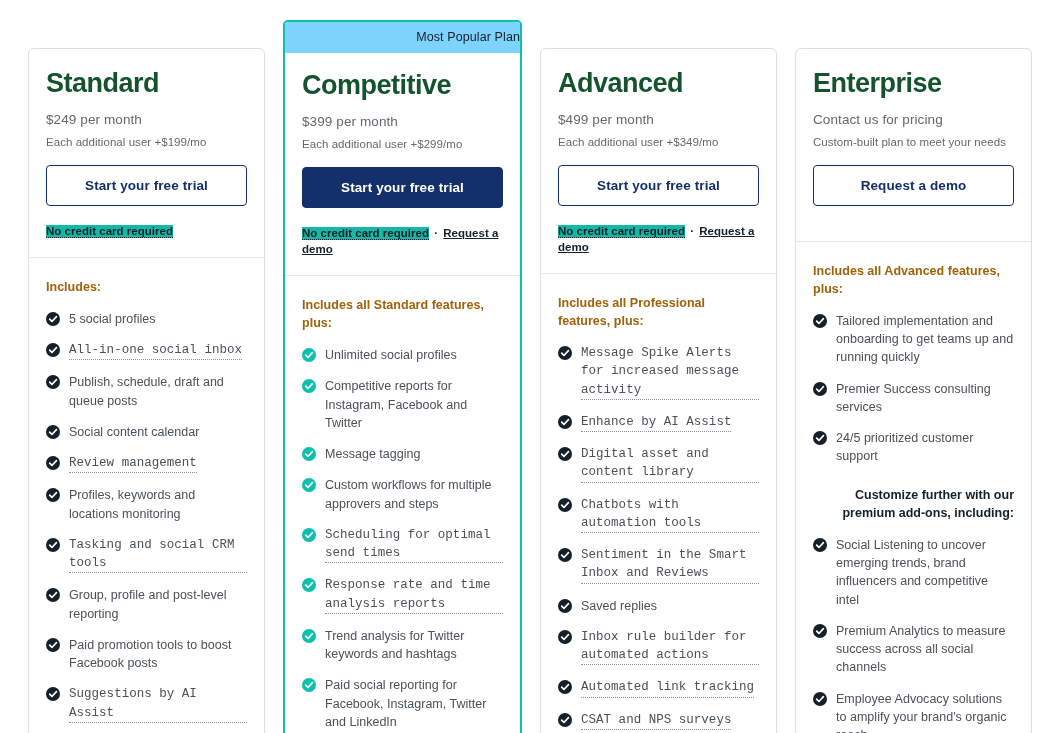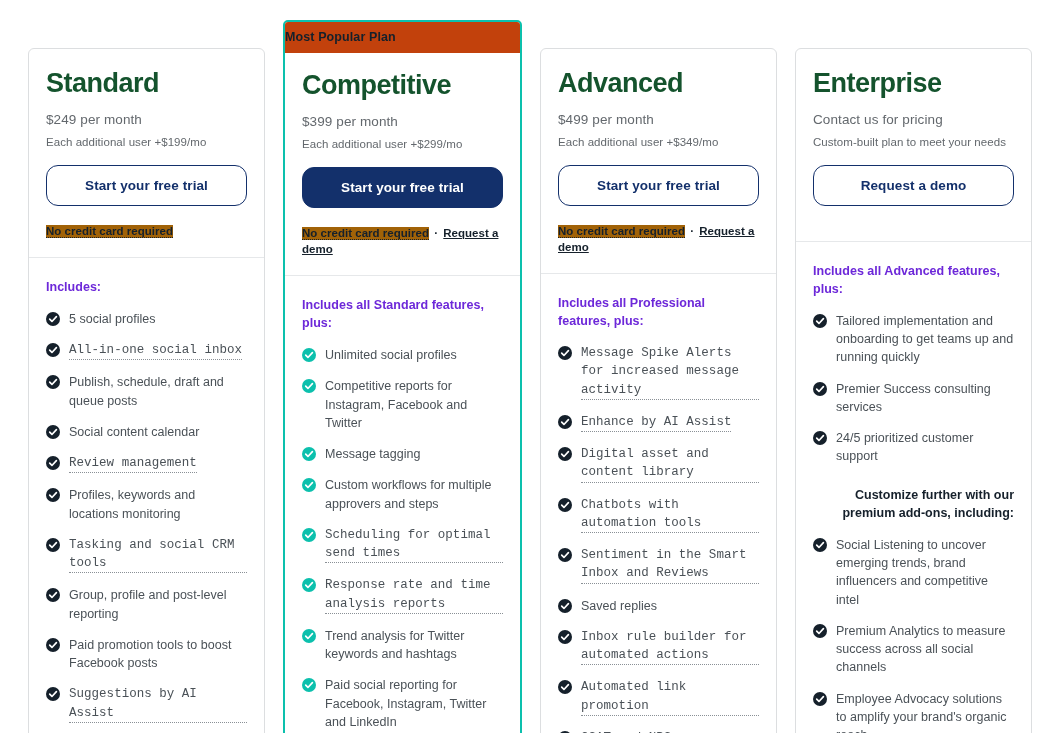--- a/index.html
+++ b/index.html
@@ -31,25 +31,25 @@
     overflow: hidden;
   }
   .plan-card.featured {
     margin-top: 0;
     border: 2px solid #0cc0ad;
     border-radius: 5px;
     width: 239px;
   }
 
   .popular-badge {
-    background: #c2410c;
+    background: #7dd3fc;
     color: #15202b;
     font-size: 12.5px;
-    font-weight: bold;
-    text-align: left;
+    font-weight: normal;
+    text-align: right;
     padding: 8px 0 9px 0;
     letter-spacing: 0.1px;
   }
 
   .card-head {
     padding: 20px 17px 18px 17px;
     border-bottom: 1px solid #e6e8ea;
   }
   .featured .card-head { padding-top: 18px; }
 
@@ -74,21 +74,21 @@
     letter-spacing: 0.05px;
   }
 
   .cta-button {
     display: block;
     width: 100%;
     text-align: center;
     font-size: 13.5px;
     font-weight: bold;
     padding: 12px 6px;
-    border-radius: 12px;
+    border-radius: 4px;
     cursor: pointer;
     letter-spacing: 0.1px;
     margin-bottom: 17px;
   }
   .cta-outline {
     background: #ffffff;
     border: 1.5px solid #13306b;
     color: #13306b;
   }
   .cta-solid {
@@ -99,39 +99,39 @@
 
   .cta-sub {
     font-size: 11.5px;
     font-weight: bold;
     color: #15202b;
     letter-spacing: 0.02px;
     line-height: 1.4;
     min-height: 16px;
   }
   .nccr {
-    background: #a16207;
+    background: #14b8a6;
     border-bottom: 1px dotted #15202b;
     padding-bottom: 0px;
   }
   .cta-sep { color: #15202b; padding: 0 2px; }
   .demo-link {
     color: #15202b;
     text-decoration: underline;
     cursor: pointer;
   }
 
   .card-body {
     padding: 20px 17px 22px 17px;
     flex: 1;
   }
   .includes-head {
     font-size: 12.5px;
     font-weight: bold;
-    color: #6d28d9;
+    color: #a16207;
     line-height: 1.45;
     margin-bottom: 14px;
     letter-spacing: 0.02px;
   }
   .feature-list { list-style: none; }
   .feature-item {
     display: flex;
     align-items: flex-start;
     gap: 9px;
     margin-bottom: 13px;
@@ -389,21 +389,21 @@
                 <circle cx="8" cy="8" r="8" fill="#15202b"></circle>
                 <path d="M4.2 8.2 L6.8 10.8 L11.9 5.3" stroke="#ffffff" stroke-width="1.9" fill="none" stroke-linecap="round" stroke-linejoin="round"></path>
               </svg></span>
             <span class="feature-text tip">Inbox rule builder for automated actions</span>
           </li>
           <li class="feature-item">
             <span class="check-icon"><svg viewBox="0 0 16 16" width="14" height="14" aria-hidden="true">
                 <circle cx="8" cy="8" r="8" fill="#15202b"></circle>
                 <path d="M4.2 8.2 L6.8 10.8 L11.9 5.3" stroke="#ffffff" stroke-width="1.9" fill="none" stroke-linecap="round" stroke-linejoin="round"></path>
               </svg></span>
-            <span class="feature-text tip">Automated link promotion</span>
+            <span class="feature-text tip">Automated link tracking</span>
           </li>
           <li class="feature-item">
             <span class="check-icon"><svg viewBox="0 0 16 16" width="14" height="14" aria-hidden="true">
                 <circle cx="8" cy="8" r="8" fill="#15202b"></circle>
                 <path d="M4.2 8.2 L6.8 10.8 L11.9 5.3" stroke="#ffffff" stroke-width="1.9" fill="none" stroke-linecap="round" stroke-linejoin="round"></path>
               </svg></span>
             <span class="feature-text tip">CSAT and NPS surveys</span>
           </li>
           <li class="feature-item">
             <span class="check-icon"><svg viewBox="0 0 16 16" width="14" height="14" aria-hidden="true">

